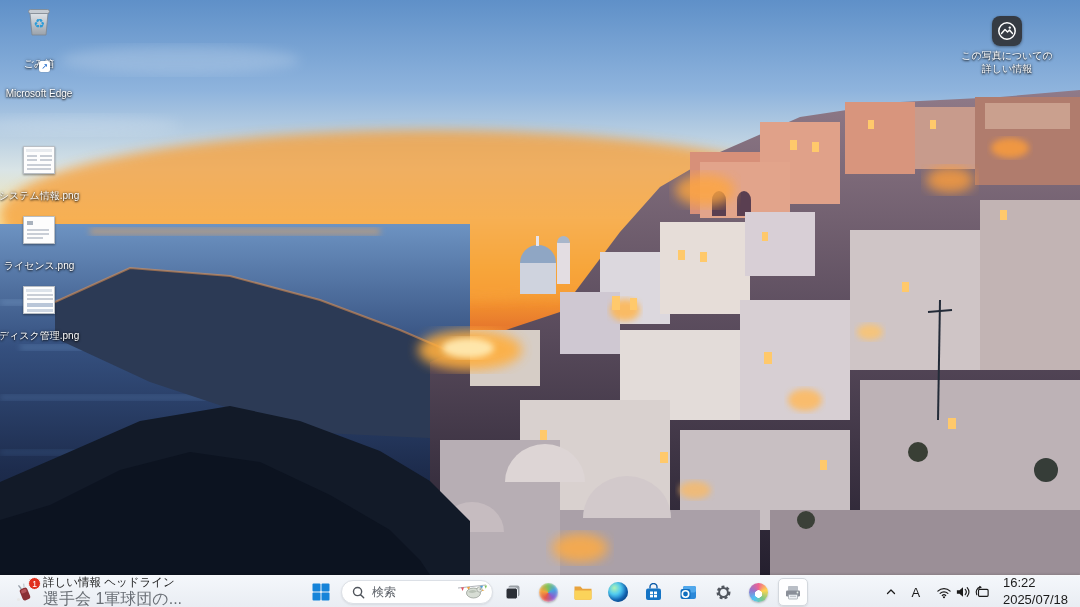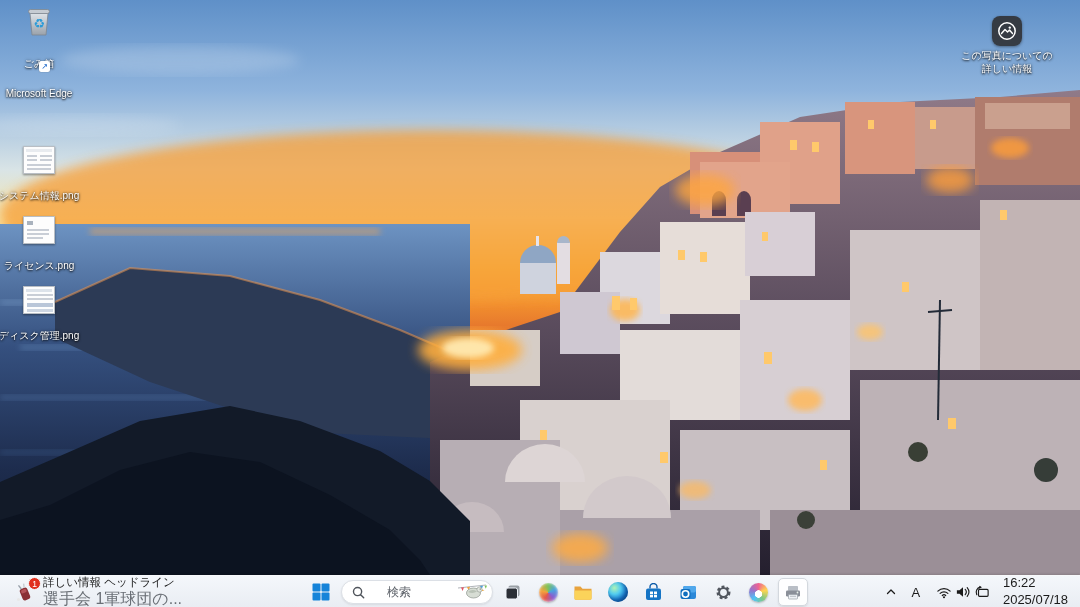--- a/index.html
+++ b/index.html
@@ -44,21 +44,21 @@
     border:1px solid #f6f8fb; padding:0 2px; }
   .widget-txt { display:flex; flex-direction:column; justify-content:center; }
   .widget-title { font-size:11.5px; color:#1c1c1c; line-height:1.2; }
   .widget-sub { font-size:16px; color:#6a6f76; line-height:1.2; }
 
   .tb-center { position:absolute; left:306px; top:0; height:32px; display:flex; align-items:center; gap:5px; }
   .tb-btn { width:30px; height:28px; border-radius:5px; display:flex; align-items:center; justify-content:center; cursor:pointer; }
   .tb-btn.active { background:rgba(255,255,255,.9); border:1px solid #d3d8de; box-shadow:0 1px 2px rgba(0,0,0,.1); }
 
   .search-pill { height:24px; width:152px; background:#fff; border:1px solid #dcे0e6; border:1px solid #dce0e6; border-radius:13px;
-    display:flex; align-items:center; padding:0 4px 0 10px; gap:22px; cursor:pointer; box-shadow:0 1px 2px rgba(0,0,0,.08); }
+    display:flex; align-items:center; padding:0 4px 0 10px; gap:7px; cursor:pointer; box-shadow:0 1px 2px rgba(0,0,0,.08); }
   .search-label { font-size:12px; color:#5c6168; flex:1; }
 
   .copilot-ball { width:19px; height:19px; border-radius:50%;
     background:conic-gradient(from 210deg,#e4574d,#f2a33c,#7dc35a,#4aa3df,#8a5fd0,#e4574d);
     box-shadow:inset 0 0 3px rgba(255,255,255,.8),0 1px 2px rgba(0,0,0,.25); }
   .edge-ball.small { width:20px; height:20px; box-shadow:inset -2px -2px 4px rgba(6,40,90,.5); }
   .paint-ball { width:19px; height:19px; border-radius:50%;
     background:radial-gradient(circle at 50% 58%, #ffffff 0 3.5px, rgba(255,255,255,0) 4px),
       conic-gradient(#f06292,#ffd54f,#81c784,#4fc3f7,#9575cd,#f06292);
     box-shadow:0 1px 2px rgba(0,0,0,.25); }

